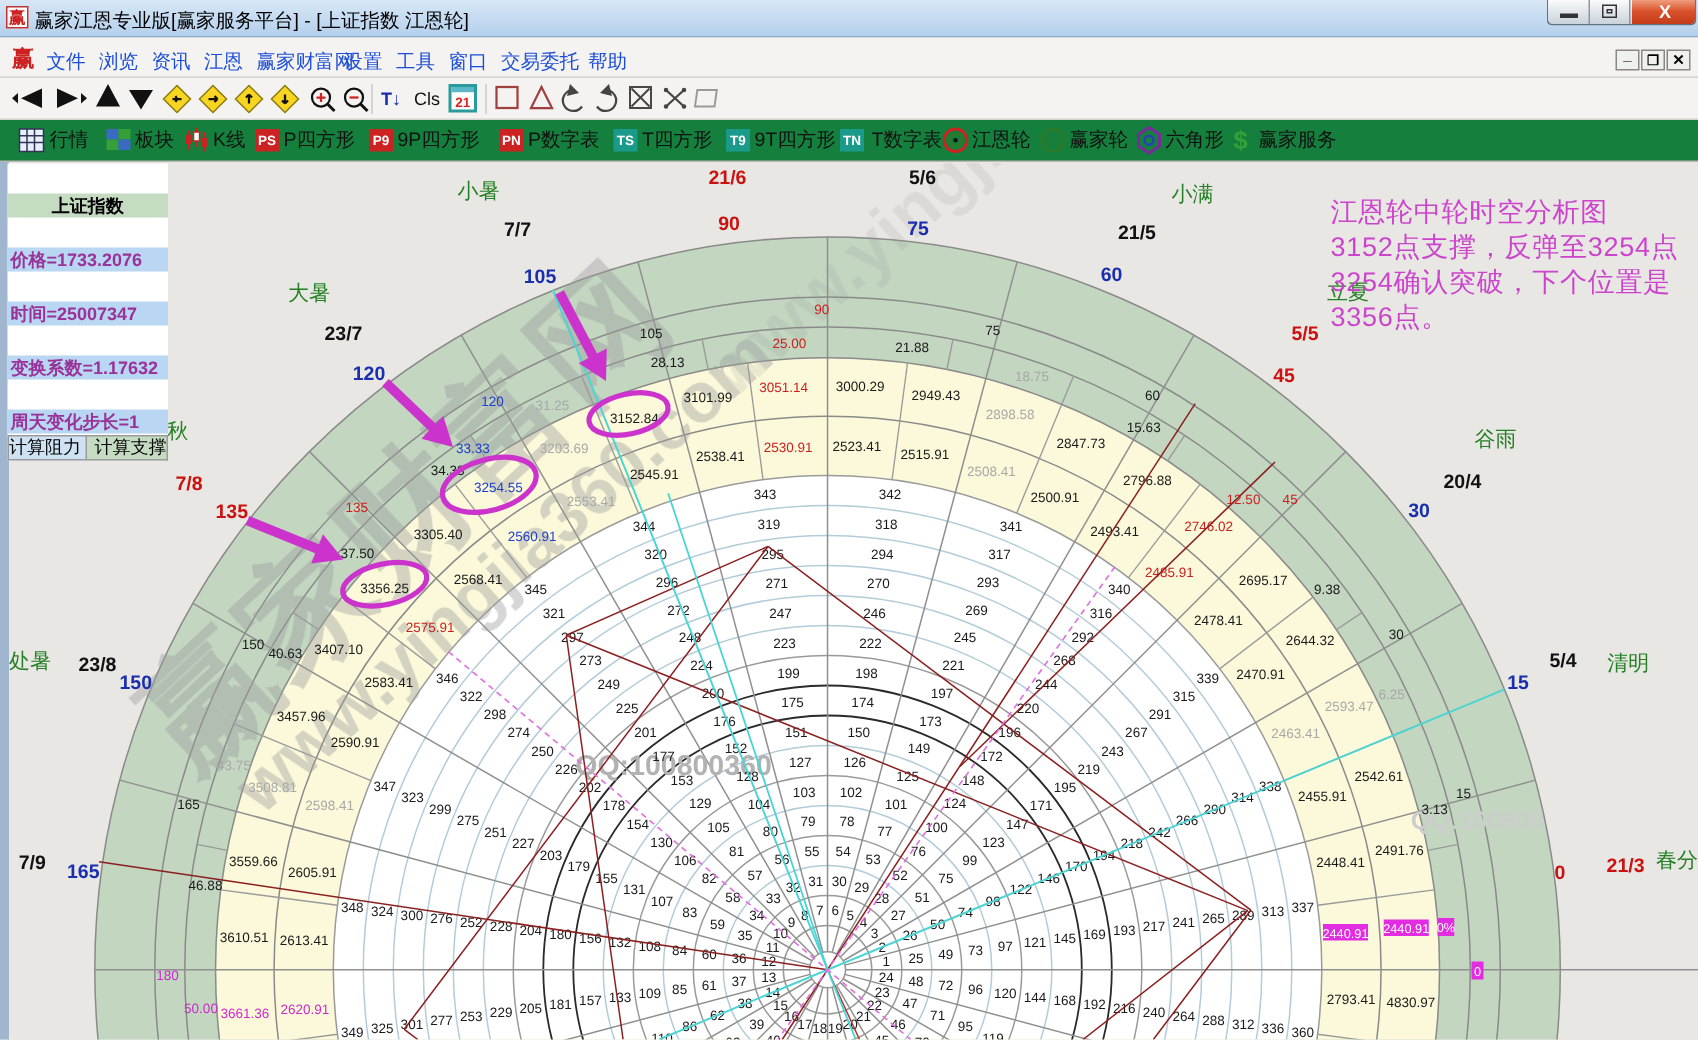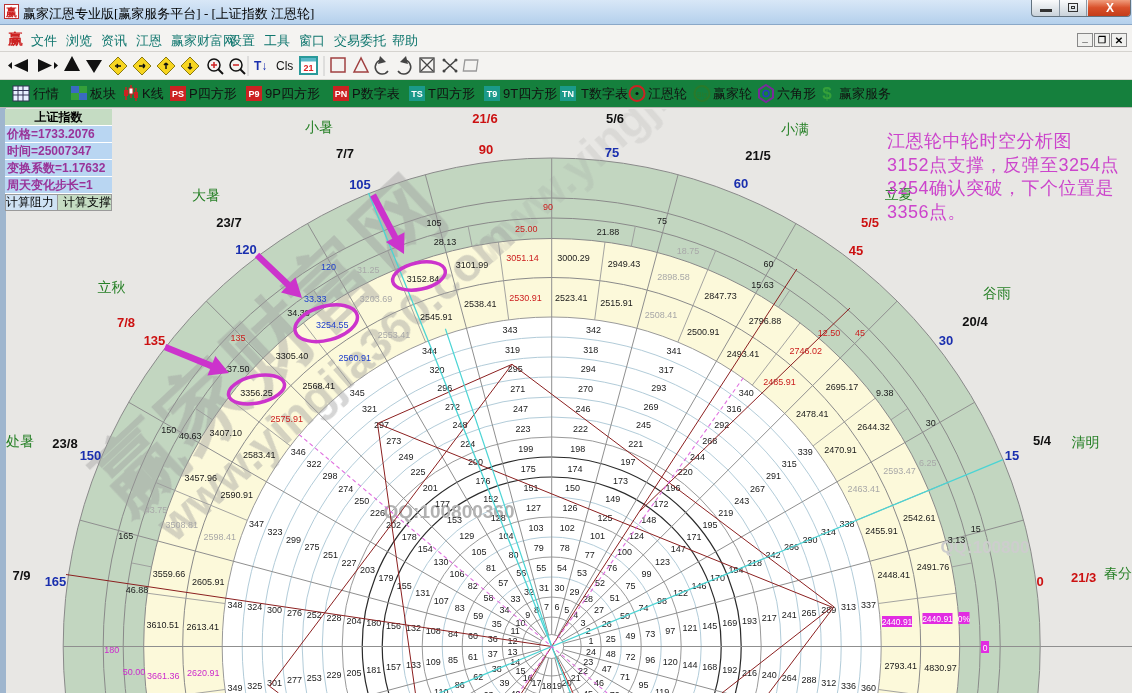--- a/index.html
+++ b/index.html
@@ -1,23 +1,23 @@
 <!DOCTYPE html>
 <html><head><meta charset="utf-8">
 <style>
 * { margin:0; padding:0; box-sizing:border-box; }
 body { width:1132px; height:693px; overflow:hidden; font-family:"Liberation Sans", sans-serif; background:#e8e7e4; position:relative; }
 #titlebar { position:absolute; left:0; top:0; width:1132px; height:25px; background:linear-gradient(#d8e7f7,#b4d0ec); border-bottom:1px solid #8aa8c8; }
-#titlebar .ttxt { position:absolute; left:23px; top:5px; font-size:13px; color:#000;font-family:Liberation Serif, serif; }
+#titlebar .ttxt { position:absolute; left:23px; top:5px; font-size:13px; color:#000; }
 #menubar { position:absolute; left:0; top:25px; width:1132px; height:27px; background:#f4f3f1; border-bottom:1px solid #d5d3cf; }
-.mitem { position:absolute; top:7px; font-size:13px; color:#0f766e; }
+.mitem { position:absolute; top:7px; font-size:13px; color:#1d4ed8; }
 #tb1 { position:absolute; left:0; top:52px; width:1132px; height:28px; background:#f4f3f1; border-bottom:1px solid #d5d3cf; }
 #tb2 { position:absolute; left:0; top:80px; width:1132px; height:28px; background:#15803d; border-bottom:1px solid #b8b6b2; }
 #panel { position:absolute; left:5px; top:109px; width:107px; background:#ffffff; }
-.prow { width:107px; height:16px; background:#b9d6f2; color:#993399; font-size:12px; font-weight:bold; line-height:16px; padding-left:2px; margin-bottom:1px; white-space:nowrap; overflow:hidden; }
+.prow { width:107px; height:16px; background:#b9d6f2; color:#993399; font-size:12px; font-weight:bold; line-height:16px; padding-left:2px; margin-bottom:1px; white-space:nowrap; overflow:hidden;margin-top:20px; }
 </style></head>
 <body>
 <svg width="1132" height="693" style="position:absolute;left:0;top:0">
     <defs>
       <clipPath id="chartclip">
         <rect x="0" y="109" width="1132" height="584"></rect>
       </clipPath>
     </defs>
 <rect x="0" y="108" width="1132" height="585" fill="#e8e7e4"></rect>
 <circle cx="551.7" cy="646.5" r="488.5" fill="#c2d6c0" stroke="#8a8a8a" stroke-width="1"></circle>

